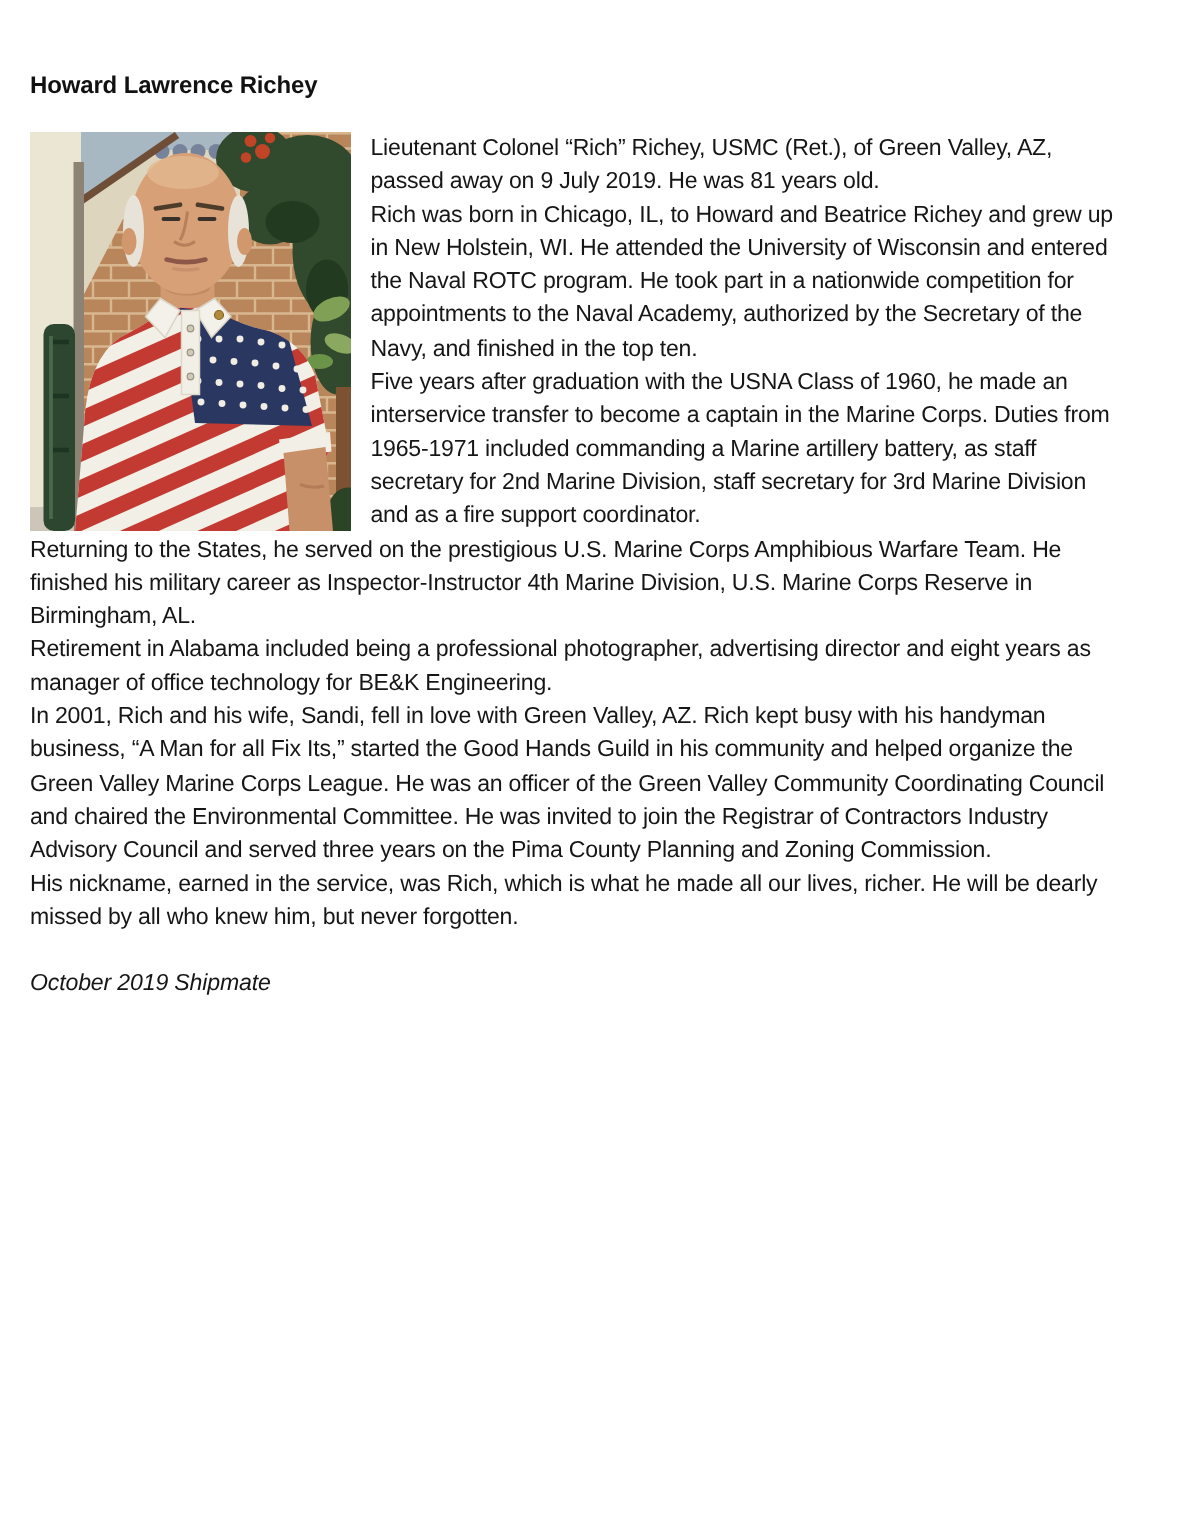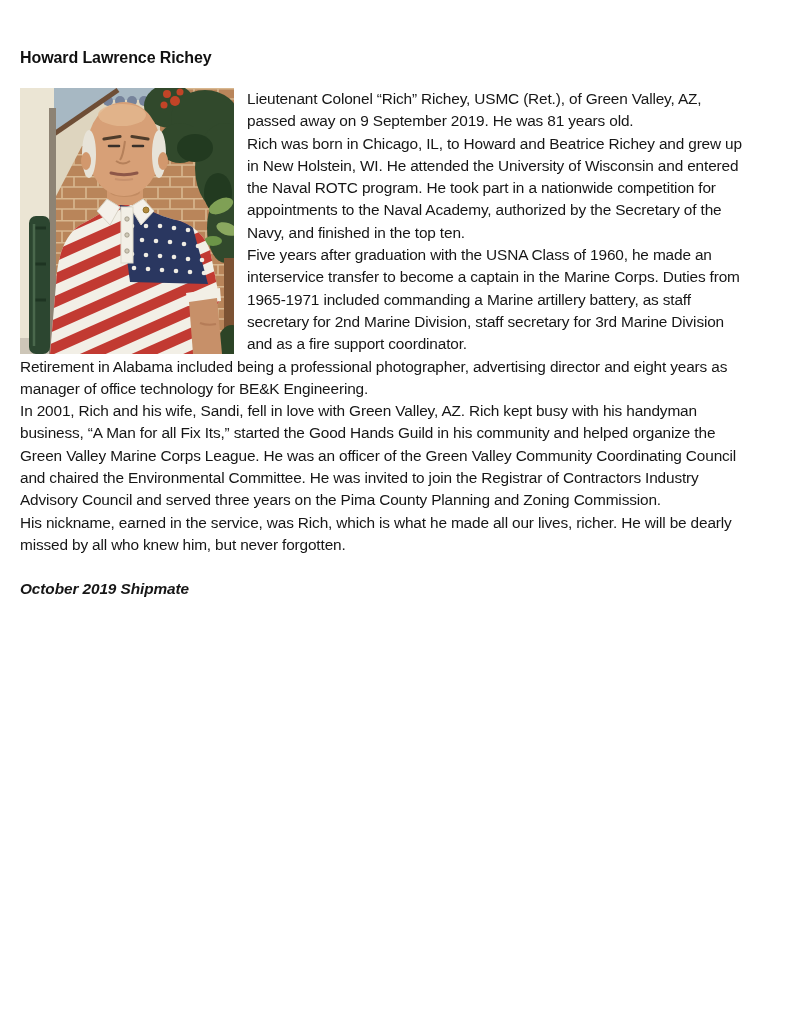--- a/index.html
+++ b/index.html
@@ -41,21 +41,21 @@
     overflow: hidden;
   }
   .photo svg { display: block; }
   .flow p { margin: 0; padding: 0; }
   .credit {
     clear: both;
     margin: 22px 0 0 0;
     font-size: 15.4px;
     line-height: 22px;
     font-style: italic;
-    font-weight: 700;
+    font-weight: 400;
     letter-spacing: -0.1px;
     color: #161616;
   }
 </style>
 </head>
 <body>
 
 <div class="sheet">
 
   <h1 class="doc-title">Howard Lawrence Richey</h1>
@@ -196,23 +196,24 @@
           <circle cx="107" cy="163" r="2.2" fill="#cfc9b7" stroke="#9a9381" stroke-width="0.8"></circle>
           <circle cx="126" cy="122" r="3" fill="#b28a3e" stroke="#85671f" stroke-width="0.8"></circle>
 
           <polygon points="166,205 200,200 201,213 168,218" fill="#f2efe6"></polygon>
           <polygon points="169,214 197,210 202,266 173,266" fill="#c79069"></polygon>
           <path d="M180,235 Q188,238 196,236" stroke="#a86f4c" stroke-width="2" opacity="0.6" fill="none"></path>
         </g>
       </svg>
     </div>
 
-    <p>Lieutenant Colonel “Rich” Richey, USMC (Ret.), of Green Valley, AZ, passed away on 9 September 2019. He was 81 years old.</p>
+    <p>Lieutenant Colonel “Rich” Richey, USMC (Ret.), of Green Valley, AZ, passed away on 9 July 2019. He was 81 years old.</p>
     <p>Rich was born in Chicago, IL, to Howard and Beatrice Richey and grew up in New Holstein, WI. He attended the University of Wisconsin and entered the Naval ROTC program. He took part in a nationwide competition for appointments to the Naval Academy, authorized by the Secretary of the Navy, and finished in the top ten.</p>
     <p>Five years after graduation with the USNA Class of 1960, he made an interservice transfer to become a captain in the Marine Corps. Duties from 1965-1971 included commanding a Marine artillery battery, as staff secretary for 2nd Marine Division, staff secretary for 3rd Marine Division and as a fire support coordinator.</p>
+    <p>Returning to the States, he served on the prestigious U.S. Marine Corps Amphibious Warfare Team. He finished his military career as Inspector-Instructor 4th Marine Division, U.S. Marine Corps Reserve in Birmingham, AL.</p>
     <p>Retirement in Alabama included being a professional photographer, advertising director and eight years as manager of office technology for BE&amp;K Engineering.</p>
     <p>In 2001, Rich and his wife, Sandi, fell in love with Green Valley, AZ. Rich kept busy with his handyman business, “A Man for all Fix Its,” started the Good Hands Guild in his community and helped organize the Green Valley Marine Corps League. He was an officer of the Green Valley Community Coordinating Council and chaired the Environmental Committee. He was invited to join the Registrar of Contractors Industry Advisory Council and served three years on the Pima County Planning and Zoning Commission.</p>
     <p>His nickname, earned in the service, was Rich, which is what he made all our lives, richer. He will be dearly missed by all who knew him, but never forgotten.</p>
   </div>
 
   <p class="credit">October 2019 Shipmate</p>
 
 </div>
 
 </body></html>

